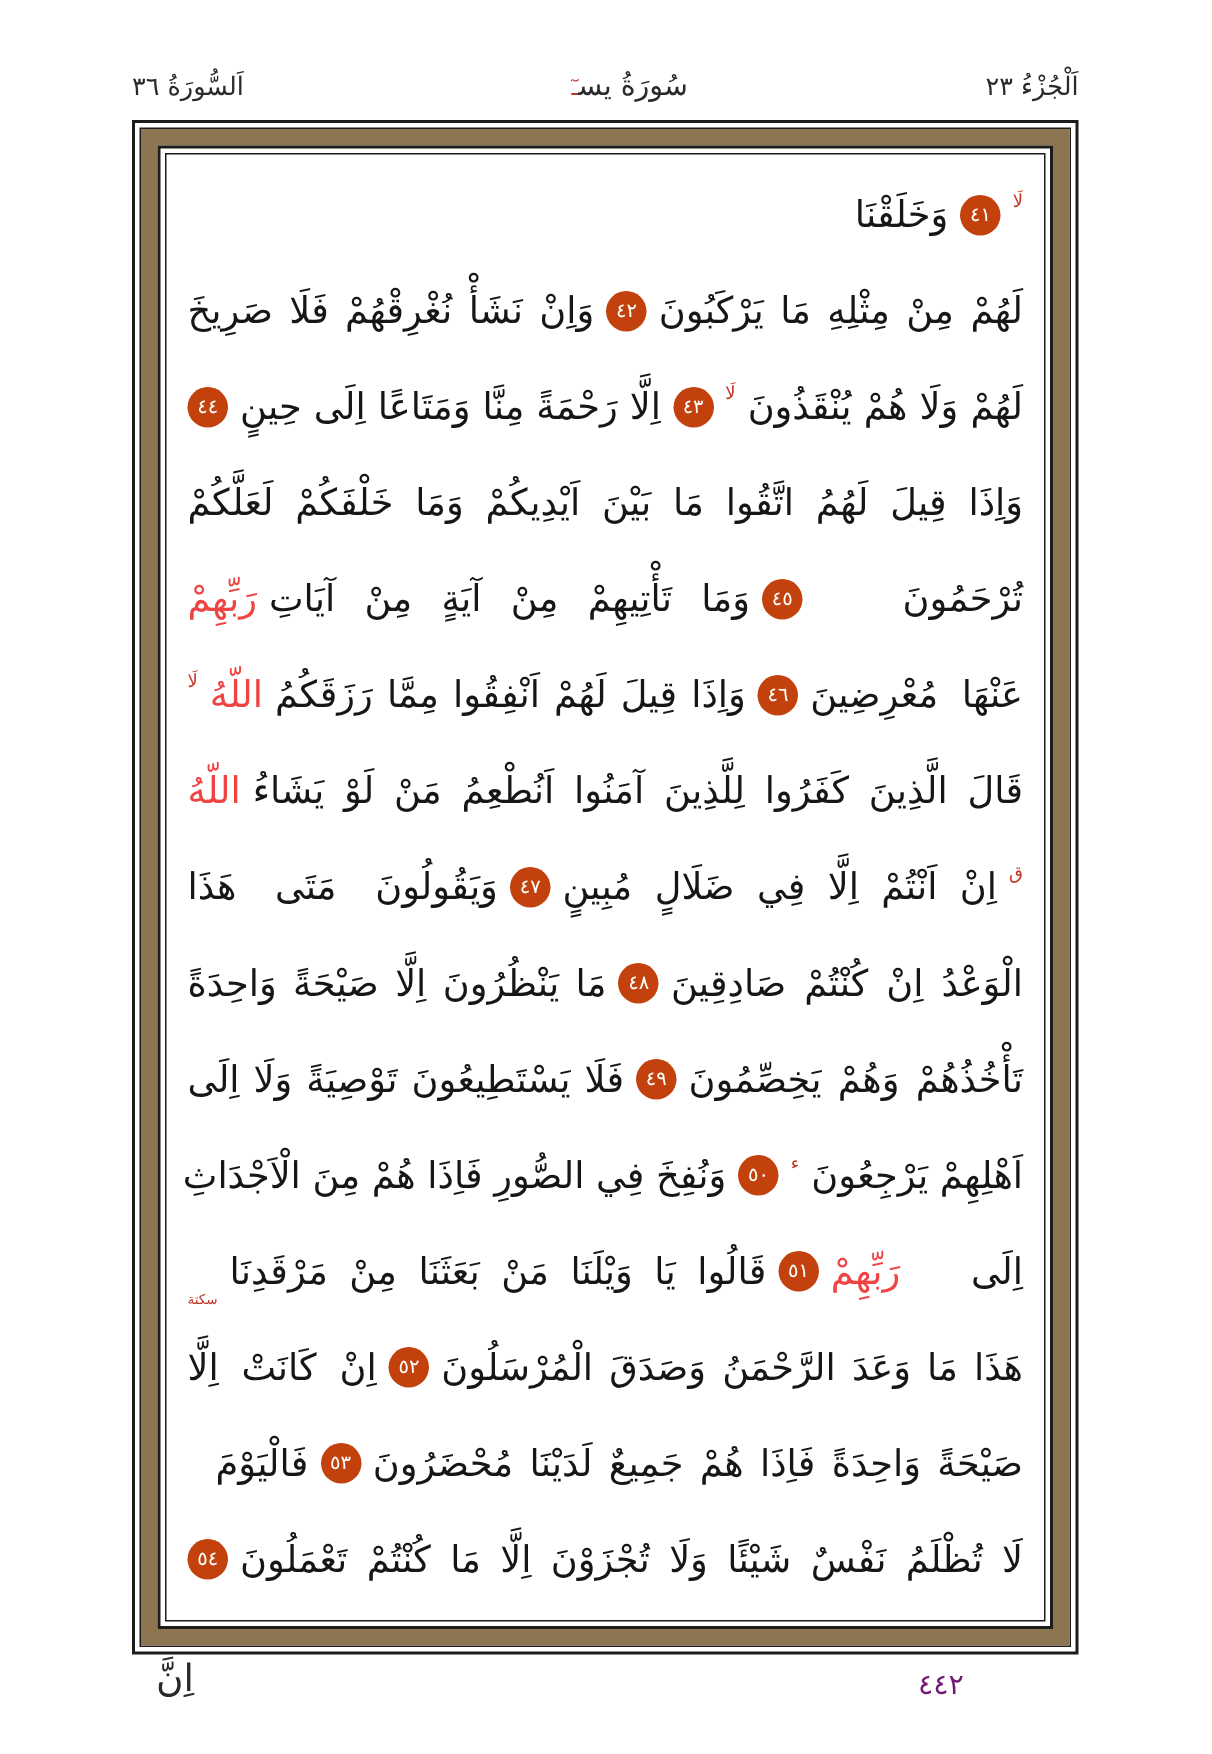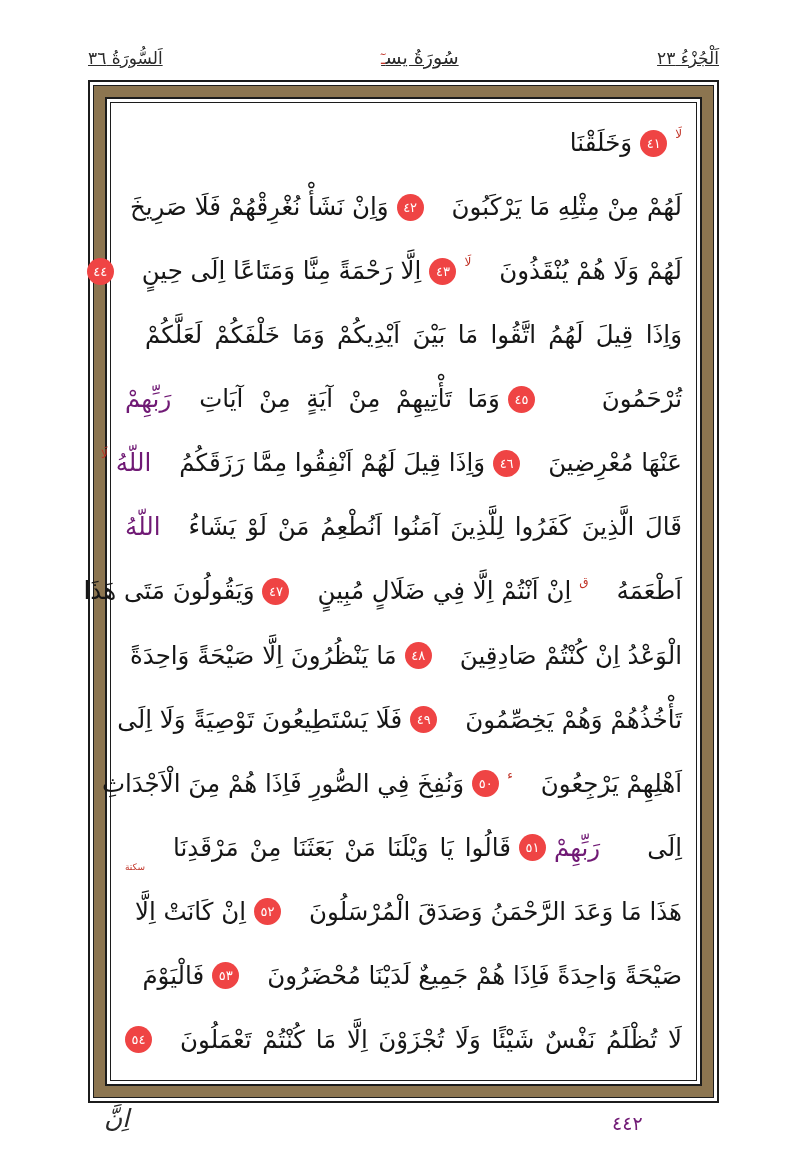--- a/index.html
+++ b/index.html
@@ -4,21 +4,21 @@
 <style>
   html,body{margin:0;padding:0;}
   body{
     width:808px;height:1169px;background:#ffffff;position:relative;overflow:hidden;
     font-family:"DejaVu Sans",sans-serif;color:#161616;
   }
   
   .page-header{
     position:absolute;left:88px;top:24px;width:631px;height:44px;
     display:flex;justify-content:space-between;align-items:flex-end;
-    font-size:17px;color:#2a2a2a;text-decoration:underline;
+    font-size:17px;color:#2a2a2a;
   }
   .hdr{direction:rtl;white-space:nowrap;}
   .hdr-center{font-size:19px;margin-left:20px;}
   .hdr-mark{color:#c13327;font-size:15px;}
   
   .frame-outer{
     position:absolute;left:88px;top:80px;width:631px;height:1023px;
     border:2px solid #1c1c1c;background:#ffffff;box-sizing:border-box;padding:3px;
   }
   .frame-2{border:1px solid #1c1c1c;height:100%;box-sizing:border-box;}
@@ -29,35 +29,35 @@
   .text-area{
     height:100%;box-sizing:border-box;padding:10px 14px;
     display:flex;flex-direction:column;justify-content:space-between;
     direction:rtl;
   }
   .qline{
     display:flex;justify-content:space-between;align-items:center;
     gap:8px;height:60px;white-space:nowrap;
   }
   .seg{font-size:24.5px;line-height:60px;}
-  .seg-n{flex:1 1 auto;text-align:justify;text-align-last:justify;color:#161616;margin-left:20px;}
-  .seg-r{flex:0 1 auto;color:#701a75;text-align:center;}
+  .seg-n{flex:1 1 auto;text-align:justify;text-align-last:justify;color:#161616;}
+  .seg-r{flex:0 1 auto;color:#ef4444;text-align:center;}
   .seg-m{
     flex:0 0 auto;width:27px;height:27px;border-radius:50%;
-    background:#ef4444;color:#ffffff;font-size:13px;line-height:27px;
+    background:#c2410c;color:#ffffff;font-size:13px;line-height:27px;
     text-align:center;text-align-last:center;align-self:center;
   }
   .seg-w{flex:0 0 auto;color:#c13327;font-size:12px;line-height:12px;align-self:flex-start;margin-top:15px;}
   .seg-k{flex:0 0 auto;color:#c13327;font-size:9px;line-height:9px;align-self:flex-end;margin-bottom:6px;text-align:right;}
   
   .page-number{
     position:absolute;left:612px;top:1112px;font-size:19px;color:#701a75;direction:rtl;
   }
   .catchword{
-    position:absolute;left:104px;top:1104px;font-size:25px;color:#2a2a2a;direction:rtl;font-style:italic;
+    position:absolute;left:104px;top:1104px;font-size:25px;color:#2a2a2a;direction:rtl;
   }
 </style>
 </head>
 <body>
 
 <div class="page-header">
   <div class="hdr">اَلسُّورَةُ ٣٦</div>
   <div class="hdr hdr-center">
     <span>سُورَةُ يس</span><span class="hdr-mark">ـٓ</span>
   </div>
@@ -101,21 +101,20 @@
                 <span class="seg seg-m">٤٦</span>
                 <span class="seg seg-n">وَاِذَا قِيلَ لَهُمْ اَنْفِقُوا مِمَّا رَزَقَكُمُ</span>
                 <span class="seg seg-r">اللّهُ</span>
                 <span class="seg seg-w">لَا</span>
               </div>
               <div class="qline">
                 <span class="seg seg-n">قَالَ الَّذِينَ كَفَرُوا لِلَّذِينَ آمَنُوا اَنُطْعِمُ مَنْ لَوْ يَشَاءُ</span>
                 <span class="seg seg-r">اللّهُ</span>
               </div>
               <div class="qline">
-                <span class="seg seg-n">اَطْعَمَهُ</span>
                 <span class="seg seg-w">ق</span>
                 <span class="seg seg-n">اِنْ اَنْتُمْ اِلَّا فِي ضَلَالٍ مُبِينٍ</span>
                 <span class="seg seg-m">٤٧</span>
                 <span class="seg seg-n">وَيَقُولُونَ مَتَى هَذَا</span>
               </div>
               <div class="qline">
                 <span class="seg seg-n">الْوَعْدُ اِنْ كُنْتُمْ صَادِقِينَ</span>
                 <span class="seg seg-m">٤٨</span>
                 <span class="seg seg-n">مَا يَنْظُرُونَ اِلَّا صَيْحَةً وَاحِدَةً</span>
               </div>

